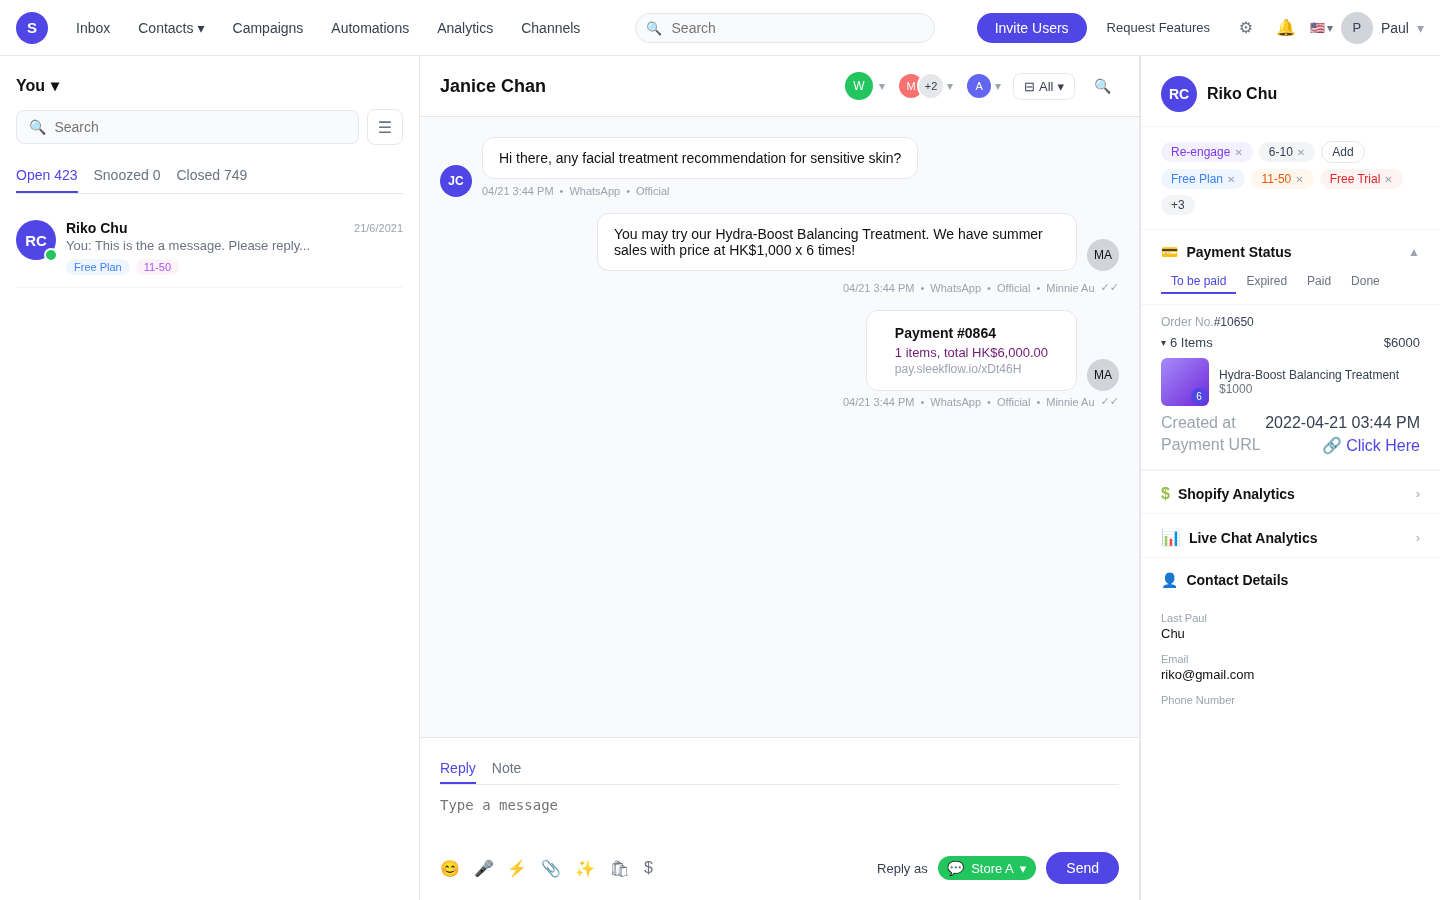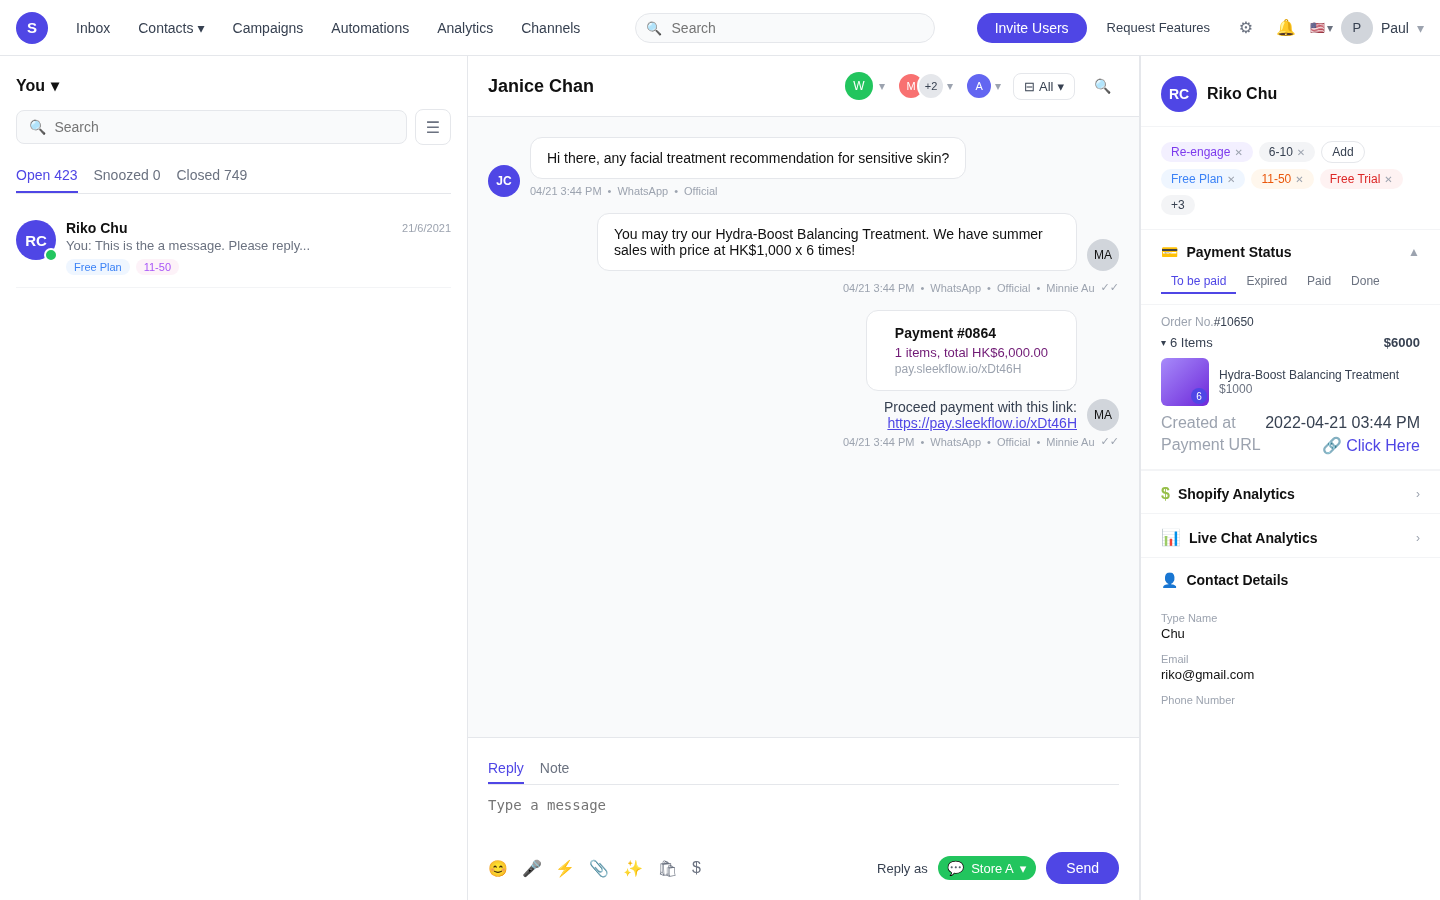--- a/index.html
+++ b/index.html
@@ -16,21 +16,21 @@
     .nav-actions { display: flex; align-items: center; gap: 8px; margin-left: auto; }
     .btn-invite { background: #4f46e5; color: #fff; border: none; border-radius: 20px; padding: 7px 18px; font-size: 14px; cursor: pointer; font-weight: 500; white-space: nowrap; }
     .nav-icon-btn { width: 32px; height: 32px; border-radius: 50%; display: flex; align-items: center; justify-content: center; cursor: pointer; color: #6b7280; font-size: 16px; }
     .nav-avatar { width: 32px; height: 32px; border-radius: 50%; background: #d1d5db; display: flex; align-items: center; justify-content: center; font-size: 13px; color: #374151; }
     .flag-wrap { display: flex; align-items: center; gap: 2px; cursor: pointer; color: #6b7280; font-size: 12px; }
 
     
     .main { display: flex; height: calc(900px - 56px); }
 
     
-    .sidebar { width: 468px; background: #fff; border-right: 1px solid #e5e7eb; display: flex; flex-direction: column; padding: 20px 16px 0; flex-shrink: 0; }
+    .sidebar { width: 420px; background: #fff; border-right: 1px solid #e5e7eb; display: flex; flex-direction: column; padding: 20px 16px 0; flex-shrink: 0; }
     .sidebar-header { display: flex; align-items: center; justify-content: space-between; margin-bottom: 14px; }
     .sidebar-you { font-size: 16px; font-weight: 600; display: flex; align-items: center; gap: 6px; cursor: pointer; }
     .sidebar-search { display: flex; align-items: center; gap: 8px; margin-bottom: 14px; }
     .sidebar-search-input { flex: 1; display: flex; align-items: center; border: 1px solid #e5e7eb; border-radius: 8px; padding: 8px 12px; gap: 8px; background: #f9fafb; }
     .sidebar-search-input input { border: none; background: transparent; outline: none; font-size: 14px; color: #6b7280; width: 100%; }
     .sidebar-tabs { display: flex; gap: 16px; border-bottom: 1px solid #e5e7eb; margin-bottom: 14px; }
     .sidebar-tab { padding: 8px 0; font-size: 14px; cursor: pointer; color: #6b7280; border-bottom: 2px solid transparent; }
     .sidebar-tab.active { color: #4f46e5; border-bottom-color: #4f46e5; font-weight: 500; }
     .conversation-list { flex: 1; overflow-y: auto; }
     .conv-item { display: flex; align-items: flex-start; gap: 10px; padding: 12px 0; border-bottom: 1px solid #f3f4f6; cursor: pointer; }
@@ -281,24 +281,20 @@
       </div>
 
       <div>
         <div style="display:flex;align-items:flex-end;gap:10px;justify-content:flex-end;margin-bottom:4px;">
           <div>
             <div class="payment-bubble" style="margin-left:0;">
               <div class="pay-title">Payment #0864</div>
               <div class="pay-items">1 items, total HK$6,000.00</div>
               <div class="pay-url">pay.sleekflow.io/xDt46H</div>
             </div>
-            <div style="margin-top:8px;font-size:14px;color:#374151;text-align:right;">
-              <span>Proceed payment with this link:</span><br>
-              <a href="#" style="color:#4f46e5;">https://pay.sleekflow.io/xDt46H</a>
-            </div>
           </div>
           <div class="msg-out-av">MA</div>
         </div>
         <div class="pay-link-meta">
           <span>04/21 3:44 PM</span>
           <span>•</span>
           <span>WhatsApp</span>
           <span>•</span>
           <span>Official</span>
           <span>•</span>
@@ -387,21 +383,21 @@
         <div class="payment-tab">Done</div>
       </div>
       <div class="order-section">
         <div class="order-row">
           <span class="order-label">Order No.</span>
           <span class="order-val">#10650</span>
         </div>
         <div class="items-toggle">
           <span style="font-size:10px;">▾</span>
           <span>6 Items</span>
-          <span style="margin-left:auto;font-weight:700;">$6000</span>
+          <span style="margin-left:auto;font-weight:400;">$6000</span>
         </div>
         <div class="product-row">
           <div class="product-img" style="background: linear-gradient(135deg, #a78bfa, #6d28d9);">
             <div class="count-badge">6</div>
           </div>
           <div class="product-info">
             <div class="product-name">Hydra-Boost Balancing Treatment</div>
             <div class="product-price">$1000</div>
           </div>
         </div>
@@ -443,21 +439,21 @@
 
     <div>
       <div class="section-header">
         <div class="section-title">
           <span>👤</span>
           <span>Contact Details</span>
         </div>
       </div>
       <div class="contact-section">
         <div class="contact-field">
-          <div class="contact-label">Type Name</div>
+          <div class="contact-label">Last Paul</div>
           <div class="contact-value">Chu</div>
         </div>
         <div class="contact-field">
           <div class="contact-label">Email</div>
           <div class="contact-value">riko@gmail.com</div>
         </div>
         <div class="contact-field">
           <div class="contact-label">Phone Number</div>
           <div class="contact-value"></div>
         </div>

